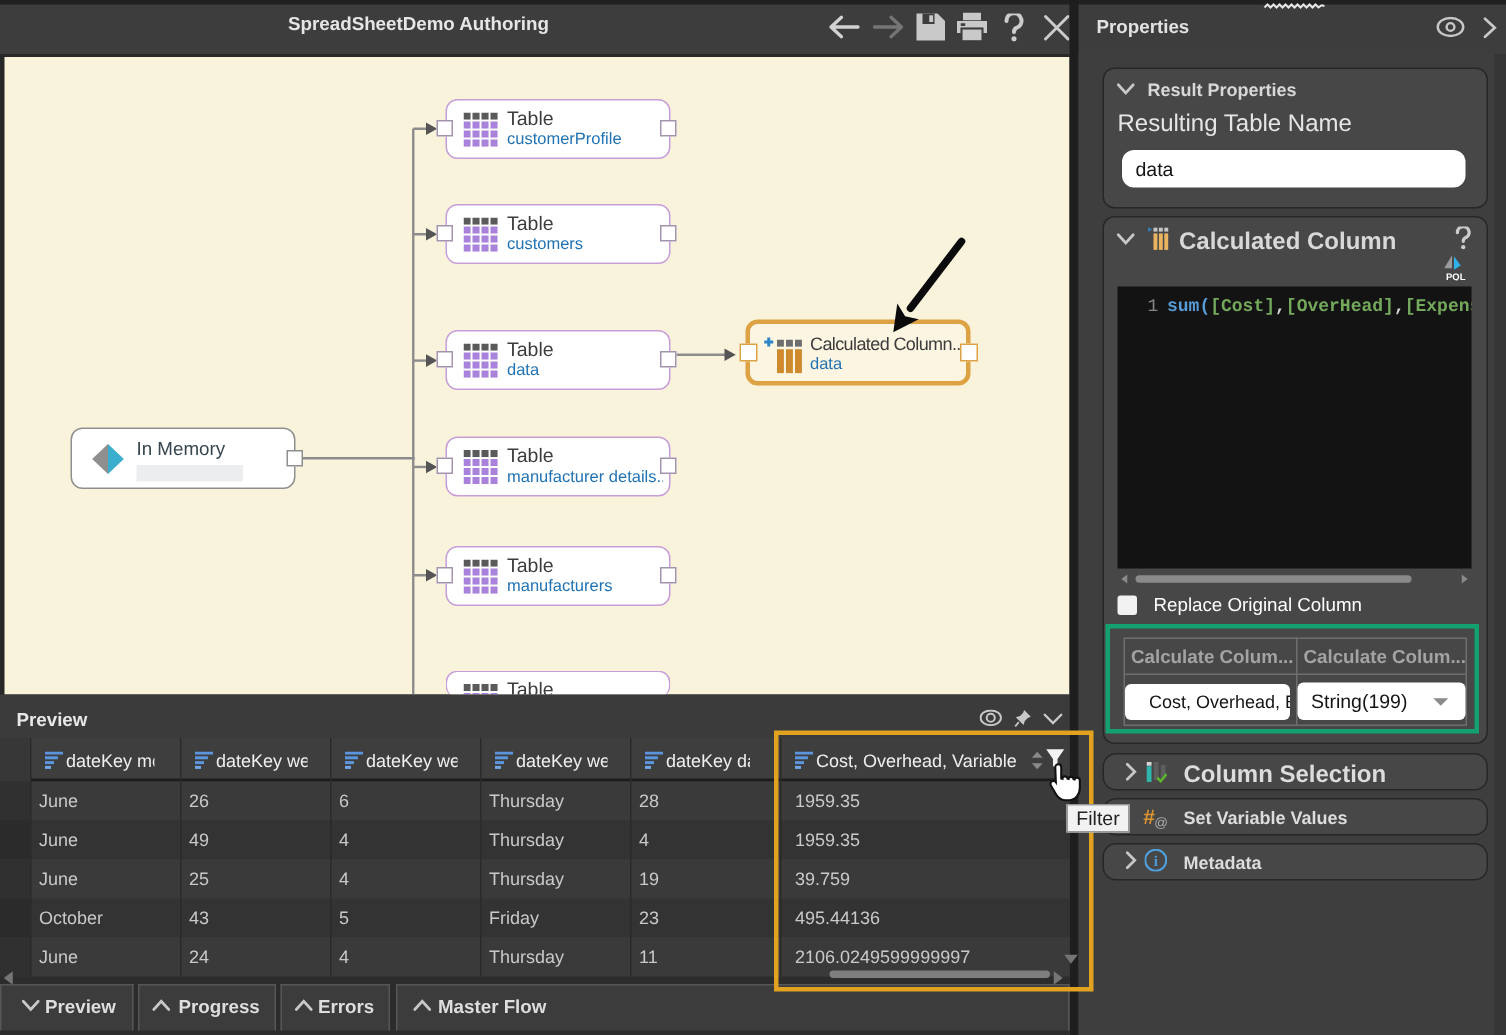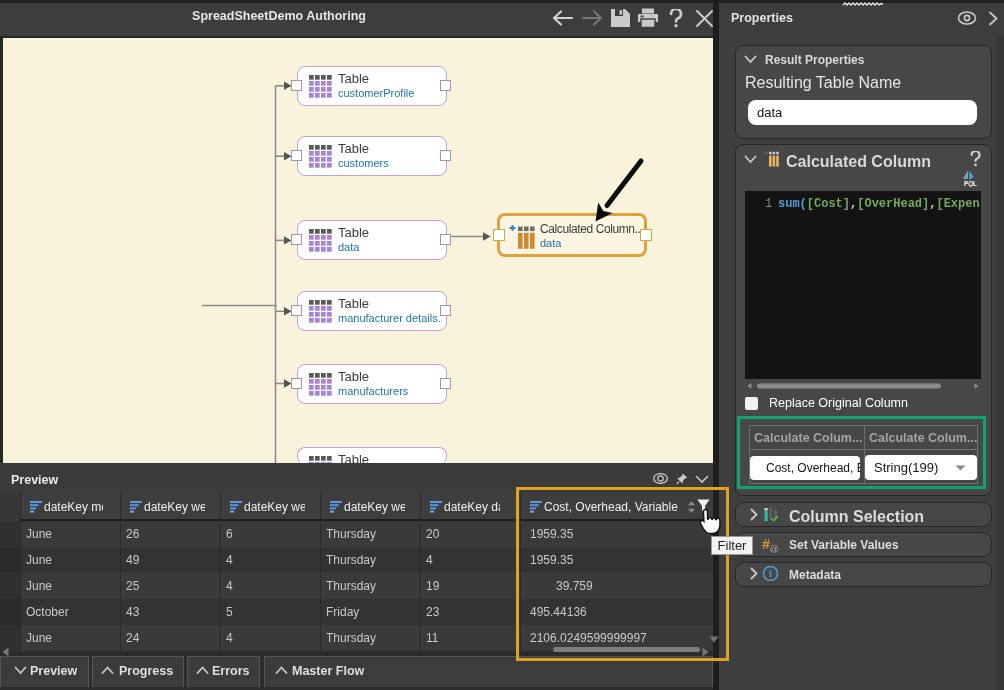--- a/index.html
+++ b/index.html
@@ -242,20 +242,29 @@
           <rect x="18" y="12" width="4.7" height="4.7"></rect>
           <rect x="0" y="18" width="4.7" height="4.7"></rect>
           <rect x="6" y="18" width="4.7" height="4.7"></rect>
           <rect x="12" y="18" width="4.7" height="4.7"></rect>
           <rect x="18" y="18" width="4.7" height="4.7"></rect>
         </g>
       </svg>
       <div class="tt">Table</div>
     </div>
 
+<div class="abs" style="left:44px;top:247px;width:150px;height:41px;background:#FFFFFF;border:1.5px solid #8F8F8F;border-radius:8px">
+ <svg class="abs" style="left:12px;top:8px" width="24" height="24" viewBox="0 0 25 24">
+        <polygon points="12.5,1.5 1.5,12 12.5,22.5" fill="#8F8F8F"></polygon>
+        <polygon points="12.5,1.5 23.5,12 12.5,22.5" fill="#3AAECC"></polygon>
+      </svg>
+ <div class="abs" style="left:43px;top:6px;font-size:12.5px;color:#37474F">In Memory</div>
+ <div class="abs" style="left:43px;top:24px;width:71px;height:11px;background:#ECEDEF"></div>
+ <div class="abs" style="left:143px;top:14px;width:11px;height:11px;background:#FFF;border:1.5px solid #8F8F8F"></div>
+</div>
 
 <div class="abs" style="left:494px;top:175px;width:150px;height:44px;background:#FBF5E1;border:3px solid #DCA243;border-radius:8px">
  <svg class="abs" style="left:9px;top:8px" width="28" height="25" viewBox="0 0 28 25">
   <path d="M3.5 1 V7 M0.5 4 H6.5" stroke="#2E86C8" stroke-width="2" fill="none"></path>
   <g fill="#6E6E6E">
           <rect x="9" y="2.5" width="4.6" height="4.6"></rect>
           <rect x="15" y="2.5" width="4.6" height="4.6"></rect>
           <rect x="21" y="2.5" width="4.6" height="4.6"></rect>
         </g>
   <g fill="#D08A2E">
@@ -453,34 +462,34 @@
       <polygon points="5,13.5 9,9 1,9" fill="#8A8A8A"></polygon>
     </svg>
 <svg class="abs" style="left:697px;top:33px" width="13" height="15" viewBox="0 0 13 15">
       <path d="M0.5 0.5 H12.5 L8 7 V14 L5 11.5 V7 Z" fill="#F2F2F2"></path>
     </svg>
 
 <div class="rc" style="left:26px;top:61px">June</div>
     <div class="rc" style="left:126px;top:61px">26</div>
     <div class="rc" style="left:226px;top:61px">6</div>
     <div class="rc" style="left:326px;top:61px">Thursday</div>
-    <div class="rc" style="left:426px;top:61px">20</div>
+    <div class="rc" style="left:426px;top:61px">28</div>
     <div class="rc" style="left:530px;top:61px">1959.35</div>
 <div class="rc" style="left:26px;top:87px">June</div>
     <div class="rc" style="left:126px;top:87px">49</div>
     <div class="rc" style="left:226px;top:87px">4</div>
     <div class="rc" style="left:326px;top:87px">Thursday</div>
     <div class="rc" style="left:426px;top:87px">4</div>
     <div class="rc" style="left:530px;top:87px">1959.35</div>
 <div class="rc" style="left:26px;top:113px">June</div>
     <div class="rc" style="left:126px;top:113px">25</div>
     <div class="rc" style="left:226px;top:113px">4</div>
     <div class="rc" style="left:326px;top:113px">Thursday</div>
     <div class="rc" style="left:426px;top:113px">19</div>
-    <div class="rc" style="left:556px;top:113px">39.759</div>
+    <div class="rc" style="left:530px;top:113px">39.759</div>
 <div class="rc" style="left:26px;top:139px">October</div>
     <div class="rc" style="left:126px;top:139px">43</div>
     <div class="rc" style="left:226px;top:139px">5</div>
     <div class="rc" style="left:326px;top:139px">Friday</div>
     <div class="rc" style="left:426px;top:139px">23</div>
     <div class="rc" style="left:530px;top:139px">495.44136</div>
 <div class="rc" style="left:26px;top:165px">June</div>
     <div class="rc" style="left:126px;top:165px">24</div>
     <div class="rc" style="left:226px;top:165px">4</div>
     <div class="rc" style="left:326px;top:165px">Thursday</div>

